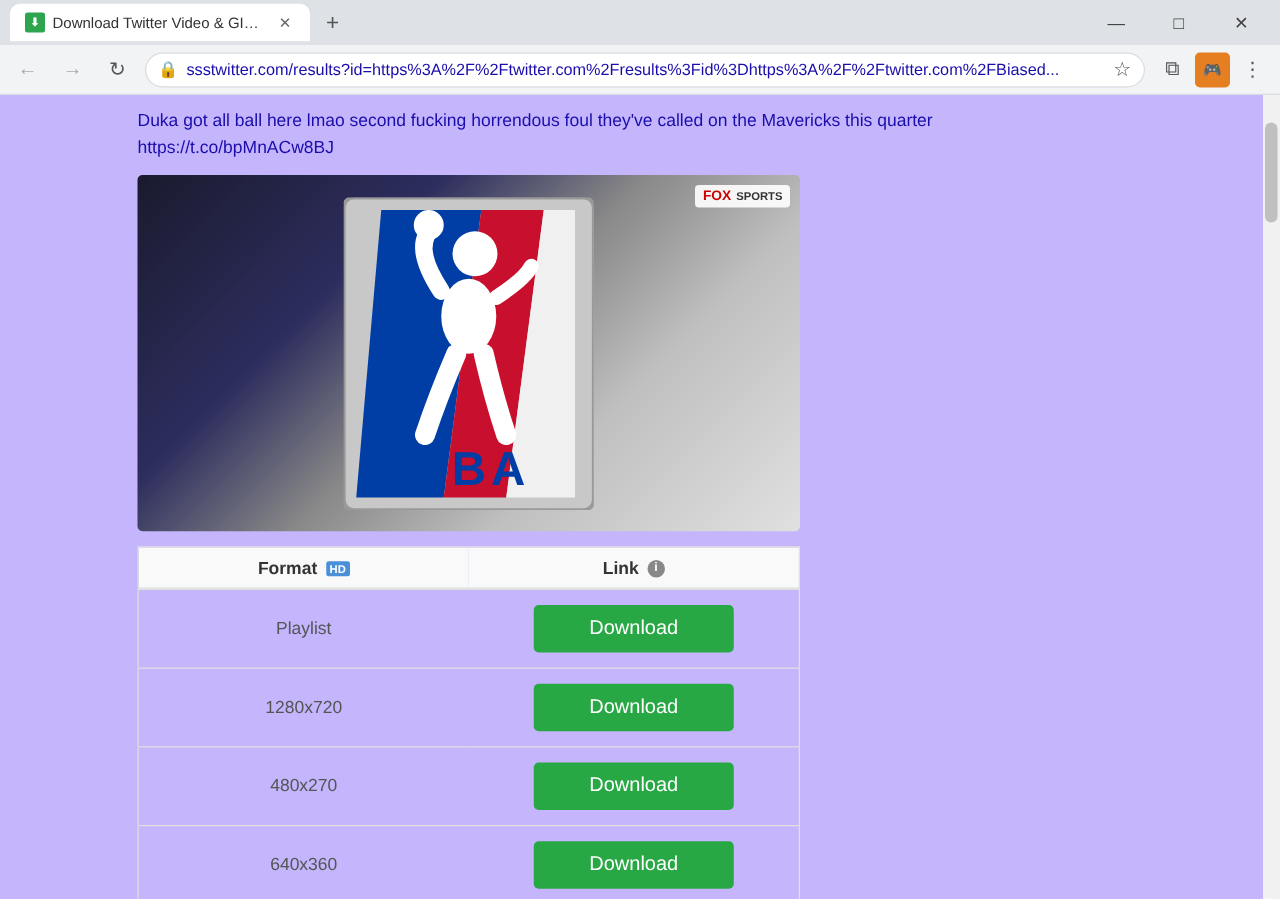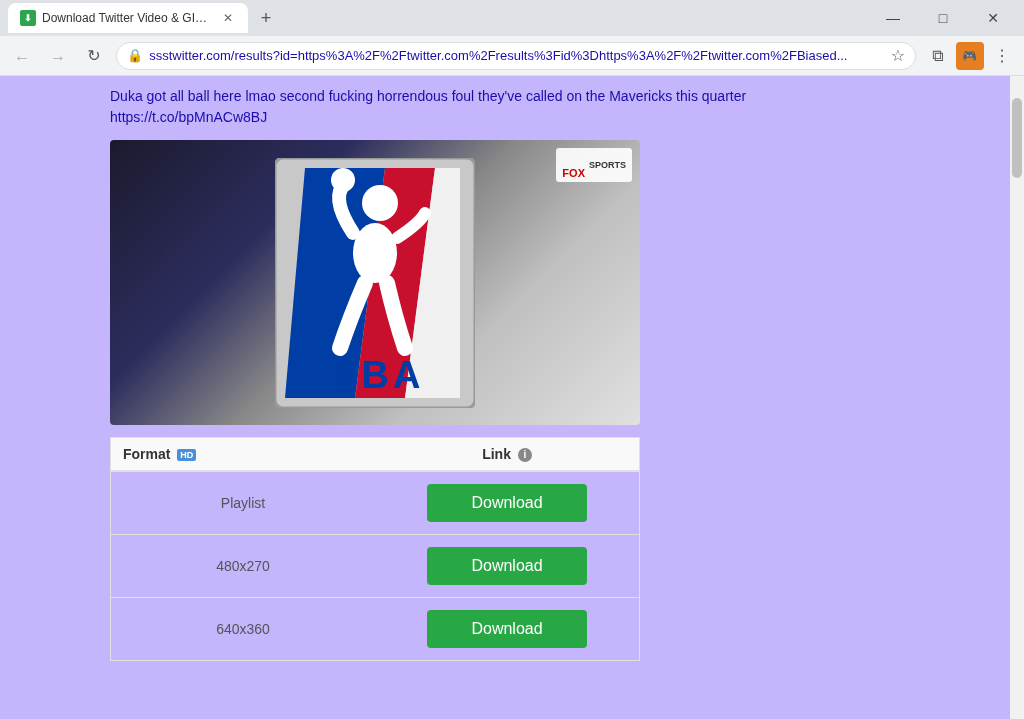--- a/index.html
+++ b/index.html
@@ -206,20 +206,21 @@
       padding: 8px 12px;
       font-size: 14px;
       font-weight: bold;
       color: #333;
       background: #f9f9f9;
       border-bottom: 2px solid #e0e0e0;
       text-align: left;
     }
     .download-table th.format-col {
       width: 50%;
+      text-align: center;
     }
     .download-table th.link-col {
       width: 50%;
       text-align: center;
     }
     .download-table td {
       padding: 12px 29px;
       border-bottom: 1px solid #e0e0e0;
       text-align: center;
     }
@@ -332,21 +333,21 @@
 
               <path d="M90,125 Q75,160 65,190" stroke="white" stroke-width="16" fill="none" stroke-linecap="round"></path>
               <path d="M112,125 Q120,160 130,190" stroke="white" stroke-width="16" fill="none" stroke-linecap="round"></path>
             </g>
 
             <text x="55" y="230" font-family="Arial Black, Arial" font-weight="900" font-size="38" fill="#003DA5" letter-spacing="4">NBA</text>
 
             <rect x="0" y="0" width="200" height="250" fill="none" stroke="#999" stroke-width="3" rx="8"></rect>
           </svg>
           <div class="fox-badge">
-            <span style="color:#cc0000; font-weight:900; font-size:11px;margin-top:16px;">FOX</span>
+            <span style="color:#cc0000; font-weight:900; font-size:11px;">FOX</span>
             <span style="font-size:9px; color:#333;">SPORTS</span>
           </div>
         </div>
 
 
         <table class="download-table">
           <thead>
             <tr>
               <th class="format-col">
                 <span>Format</span>
@@ -357,20 +358,24 @@
                 <span class="info-icon">i</span>
               </th>
             </tr>
           </thead>
           <tbody id="download-rows">
           <tr>
                 <td><span class="format-label">Playlist</span></td>
                 <td><button class="download-btn">Download</button></td>
               </tr>
               <tr>
+                <td><span class="format-label">1280x720</span></td>
+                <td><button class="download-btn">Download</button></td>
+              </tr>
+              <tr>
                 <td><span class="format-label">480x270</span></td>
                 <td><button class="download-btn">Download</button></td>
               </tr>
               <tr>
                 <td><span class="format-label">640x360</span></td>
                 <td><button class="download-btn">Download</button></td>
               </tr>
             </tbody>
         </table>
 

